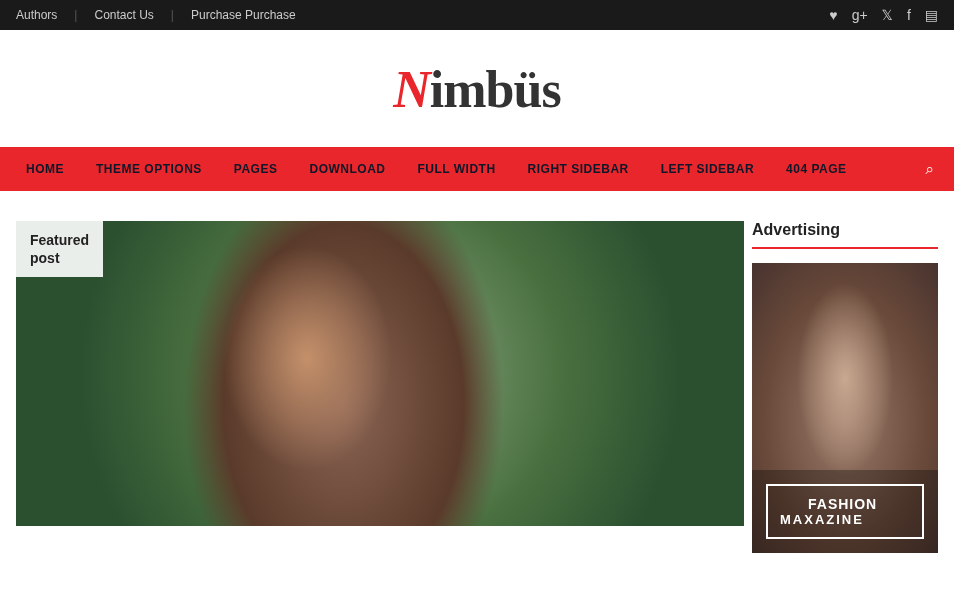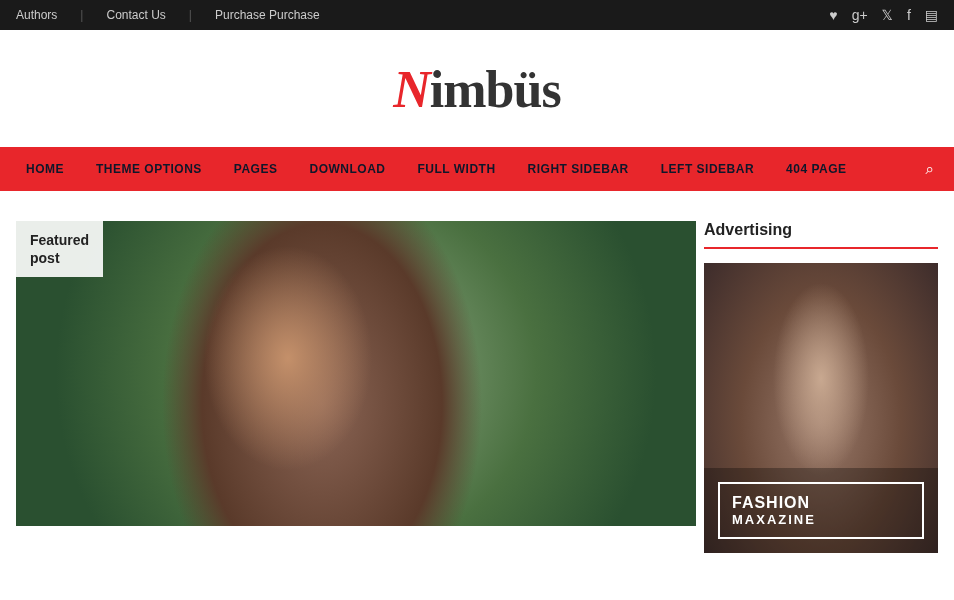--- a/index.html
+++ b/index.html
@@ -9,21 +9,21 @@
     .top-bar {
       background: #1a1a1a;
       color: #ccc;
       font-size: 12px;
       padding: 0 16px;
       height: 30px;
       display: flex;
       align-items: center;
       justify-content: space-between;
     }
-    .top-bar-left { display: flex; align-items: flex-end; gap: 15px; }
+    .top-bar-left { display: flex; align-items: flex-end; gap: 9px; }
     .top-bar-left a {
       color: #ccc;
       text-decoration: none;
       font-size: 12px;
     }
     .top-bar-sep { color: #555; margin: 0 8px; }
     .top-bar-right { display: flex; align-items: center; gap: 14px; }
     .top-bar-icon { color: #ccc; font-size: 14px; cursor: pointer; }
 
     
@@ -116,21 +116,21 @@
       width: 100%;
       height: 100%;
       background: 
         radial-gradient(ellipse 120px 160px at 40% 45%, #c4906a 0%, transparent 70%),
         radial-gradient(ellipse 200px 300px at 45% 60%, #8b6555 0%, #5a3a2a 60%, transparent 80%),
         radial-gradient(ellipse 300px 300px at 50% 50%, #7a9870 20%, #4a7040 60%, #2a5030 100%);
     }
 
     
     .sidebar {
-      width: 234px;
+      width: 186px;
       flex-shrink: 0;
     }
     .sidebar-advertising-title {
       font-size: 16px;
       font-weight: 700;
       color: #222;
       border-bottom: 2px solid #e8262b;
       padding-bottom: 8px;
       margin-bottom: 14px;
     }
@@ -155,24 +155,25 @@
       right: 0;
       padding: 14px;
       background: rgba(0,0,0,0.3);
     }
     .ad-overlay-box {
       border: 2px solid #fff;
       padding: 10px 12px;
     }
     .ad-overlay-title {
       color: #fff;
-      font-size: 16px;
+      font-size: 14px;
       font-weight: 900;
       text-transform: uppercase;
       letter-spacing: 1px;
+      margin-left: 28px;
     }
     .ad-overlay-subtitle {
       color: #fff;
       font-size: 13px;
       font-weight: 700;
       text-transform: uppercase;
       letter-spacing: 2px;
     }
   </style>
 </head>

